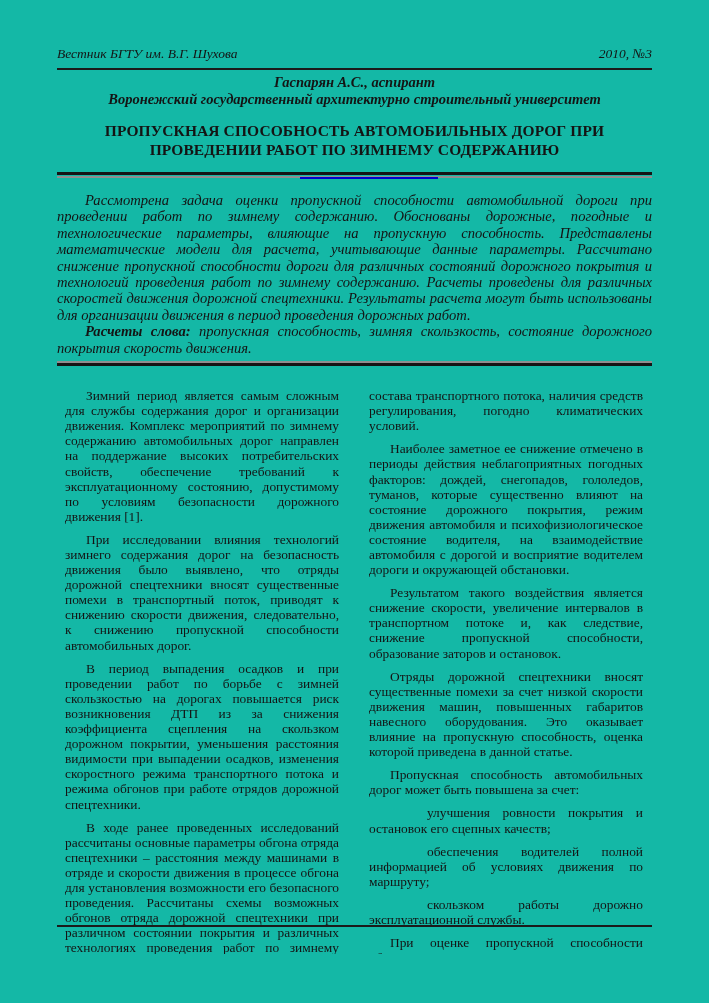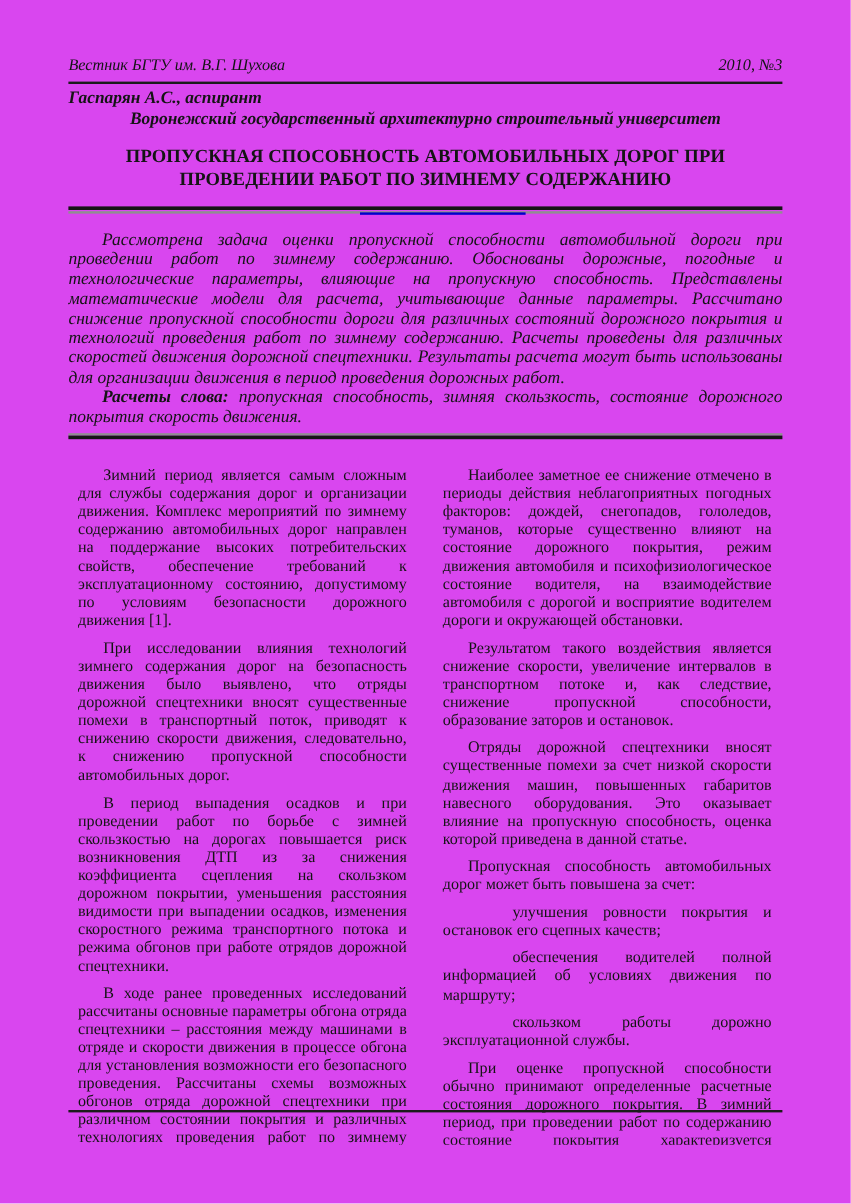--- a/index.html
+++ b/index.html
@@ -1,30 +1,30 @@
 <!DOCTYPE html>
 <html><head>
 <meta charset="utf-8">
 <style>
   html,body{margin:0;padding:0;background:#ffffff;}
   .page{
     position:relative;
     width:709px;height:1003px;
     margin:0 auto;
-    background:#d946ef;
+    background:#14b8a6;
     font-family:"Liberation Serif","DejaVu Serif",serif;
     color:#141414;
     box-sizing:border-box;
     padding:46px 57px 0 57px;
     overflow:hidden;
   }
   
   .jheader{display:flex;justify-content:space-between;font-style:italic;font-size:13.5px;line-height:16px;}
   .header-rule{height:2px;background:#1b1b1b;margin-top:6px;}
-  .author-line{text-align:left;font-weight:bold;font-style:italic;font-size:14.5px;margin-top:4px;line-height:17px;}
+  .author-line{text-align:center;font-weight:bold;font-style:italic;font-size:14.5px;margin-top:4px;line-height:17px;}
   .affil-line{text-align:center;font-weight:bold;font-style:italic;font-size:14.5px;line-height:17px;}
   .art-title{
     text-align:center;font-weight:bold;font-size:15.5px;line-height:19px;
     margin:13px 0 0 0;letter-spacing:0.1px;
   }
   .title-divider{margin-top:13px;}
   .title-divider .dk{height:3px;background:#151515;}
   .title-divider .lt{height:2px;background:#8f8f8f;margin-top:1px;}
   .blue-line{position:absolute;left:300px;top:177px;width:138px;height:2px;background:#0000cc;}
   
@@ -82,20 +82,21 @@
   <div class="columns">
     <div class="col">
         <p class="indent">Зимний период является самым сложным для службы содержания дорог и организации движения. Комплекс мероприятий по зимнему содержанию автомобильных дорог направлен на поддержание высоких потребительских свойств, обеспечение требований к эксплуатационному состоянию, допустимому по условиям безопасности дорожного движения [1].</p>
         <p class="indent">При исследовании влияния технологий зимнего содержания дорог на безопасность движения было выявлено, что отряды дорожной спецтехники вносят существенные помехи в транспортный поток, приводят к снижению скорости движения, следовательно, к снижению пропускной способности автомобильных дорог.</p>
         <p class="indent">В период выпадения осадков и при проведении работ по борьбе с зимней скользкостью на дорогах повышается риск возникновения ДТП из за снижения коэффициента сцепления на скользком дорожном покрытии, уменьшения расстояния видимости при выпадении осадков, изменения скоростного режима транспортного потока и режима обгонов при работе отрядов дорожной спецтехники.</p>
         <p class="indent">В ходе ранее проведенных исследований рассчитаны основные параметры обгона отряда спецтехники – расстояния между машинами в отряде и скорости движения  в процессе обгона для установления возможности его безопасного проведения. Рассчитаны схемы возможных обгонов отряда дорожной спецтехники при различном состоянии покрытия и различных технологиях проведения работ по зимнему содержанию автомобильных дорог [2].</p>
         <p class="indent">Результаты исследований привели к необходимости оценки их с точки зрения влияния на пропускную способность дороги.</p>
         <p class="indent">Пропускная способность автомобильной дороги является одним из важнейших транспортно эксплуатационных показателей. Она зависит от большого количества факторов: дорожных условий,</p>
       </div>
     <div class="col">
+        <p class="noindent">состава транспортного потока, наличия средств регулирования, погодно климатических условий.</p>
         <p class="indent">Наиболее заметное ее снижение отмечено в периоды действия неблагоприятных погодных факторов: дождей, снегопадов, гололедов, туманов, которые существенно влияют на состояние дорожного покрытия, режим движения автомобиля и психофизиологическое состояние водителя, на взаимодействие автомобиля с дорогой и восприятие водителем дороги и окружающей обстановки.</p>
         <p class="indent">Результатом такого воздействия является снижение скорости, увеличение интервалов в транспортном потоке и, как следствие, снижение пропускной способности, образование заторов и остановок.</p>
         <p class="indent">Отряды дорожной спецтехники вносят существенные помехи за счет низкой скорости движения машин, повышенных габаритов навесного оборудования. Это оказывает влияние на пропускную способность, оценка которой приведена в данной статье.</p>
         <p class="indent">Пропускная способность автомобильных дорог может быть повышена за счет:</p>
         <p class="listitem">улучшения ровности покрытия и остановок его сцепных качеств;</p>
         <p class="listitem">обеспечения водителей полной информацией об условиях движения по маршруту;</p>
         <p class="listitem">скользком работы дорожно эксплуатационной службы.</p>
         <p class="indent">При оценке пропускной способности обычно принимают определенные расчетные состояния дорожного покрытия.  В зимний период, при проведении работ по содержанию состояние покрытия характеризуется различными видами зимней скользкости: рыхлый снег, снежный накат и стекловидный лед, которые были приняты в качестве расчетных при определении пропускной способности.</p>
       </div>
   </div>

